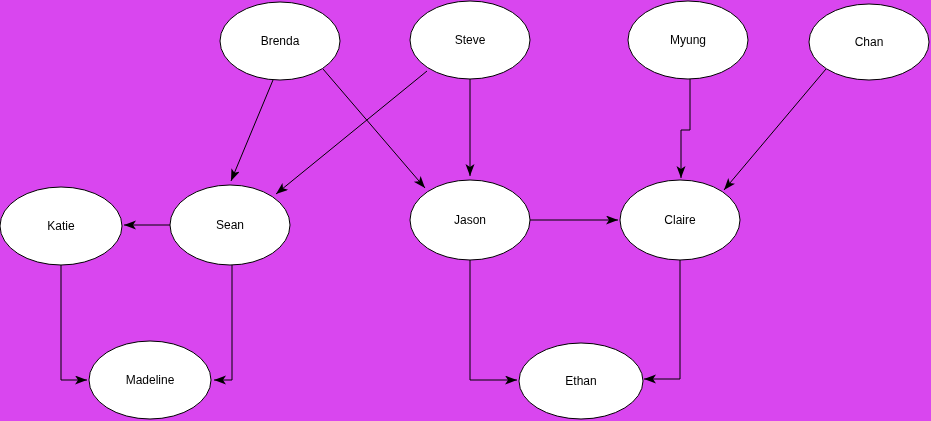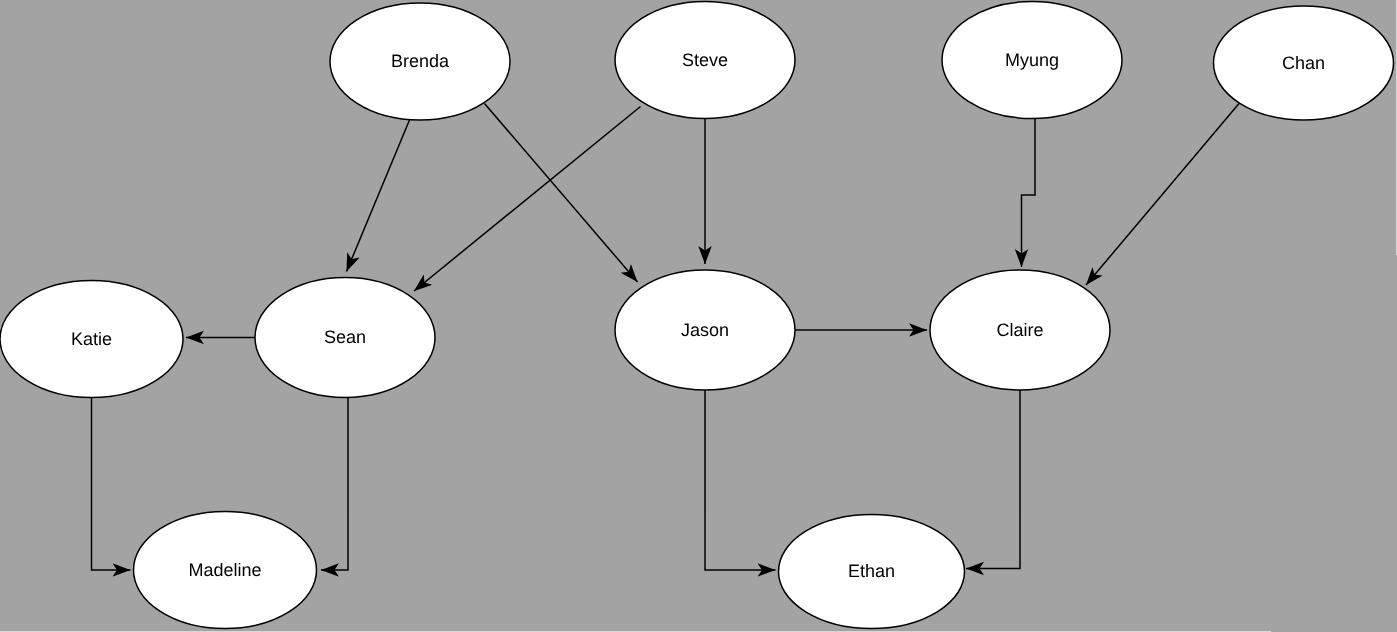--- a/index.html
+++ b/index.html
@@ -4,21 +4,21 @@
 <style>
   html, body {
     margin: 0;
     padding: 0;
     background: #ffffff;
   }
   .diagram-wrap {
     position: relative;
     width: 931px;
     height: 421px;
-    background: #a3a3a3;
+    background: #d946ef;
     overflow: hidden;
   }
   svg { display: block; }
   text {
     font-family: "Liberation Sans", "DejaVu Sans", sans-serif;
     user-select: none;
   }
 </style>
 </head>
 <body>

